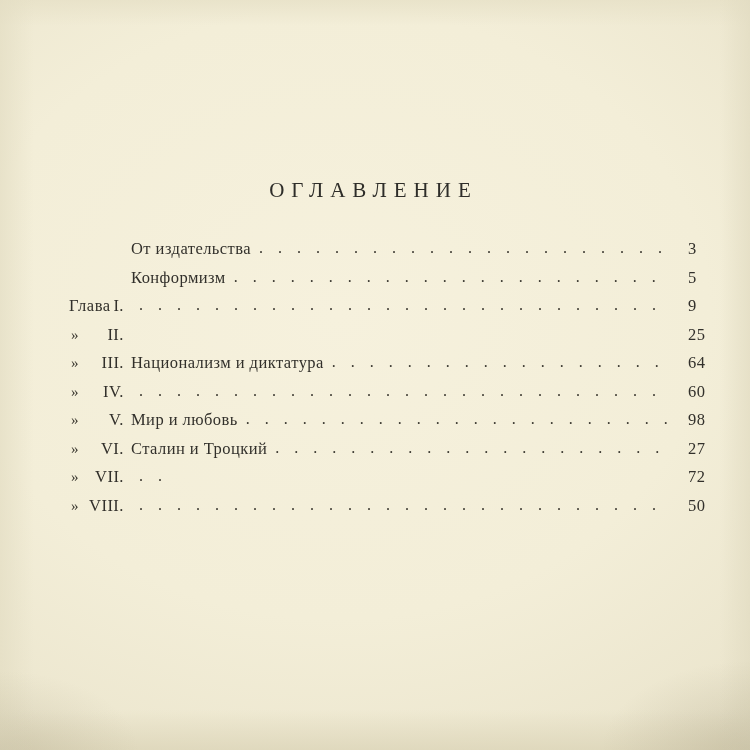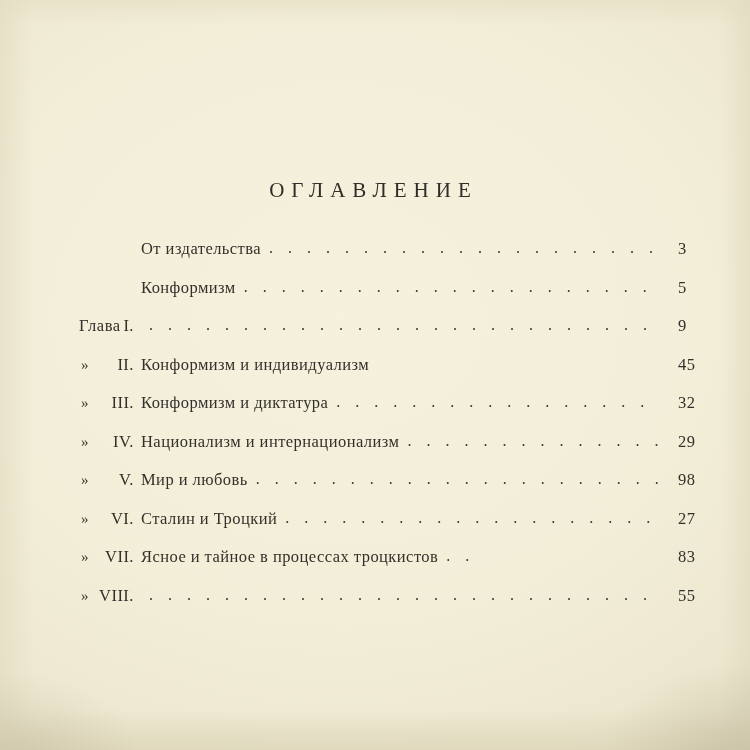--- a/index.html
+++ b/index.html
@@ -87,21 +87,21 @@
     list-style: none;
   }
 
   .toc-row {
     display: flex;
     align-items: baseline;
     font-size: 16.5px;
     color: #32302b;
     line-height: 1.0;
     padding: 0 0 10px 15px;
-    margin: 12px;
+    margin: 2px;
   }
 
   .col-chap {
     width: 68px;
     flex: 0 0 68px;
     text-align: right;
     padding-left: 52px;
     box-sizing: border-box;
     letter-spacing: .6px;
     white-space: nowrap;
@@ -188,39 +188,37 @@
       <li class="toc-row">
         <span class="col-chap">Глава</span>
         <span class="col-num">I.</span>
         <span class="leader">. . . . . . . . . . . . . . . . . . . . . . . . . . . . . . . . . . . . . . . . . . . . . .</span>
         <span class="col-page">9</span>
       </li>
 
       <li class="toc-row">
         <span class="col-chap marker">»</span>
         <span class="col-num">II.</span>
-        <span class="col-label">Конформизм и индивидуализм</span>
         <span class="leader"></span>
-        <span class="col-page">45</span>
+        <span class="col-page">25</span>
       </li>
 
       <li class="toc-row">
         <span class="col-chap marker">»</span>
         <span class="col-num">III.</span>
-        <span class="col-label">Конформизм и диктатура</span>
-        <span class="leader">. . . . . . . . . . . . . . . . . . . . . . . . . . . . . . . . . . . . . . . . . . . . . .</span>
-        <span class="col-page">32</span>
+        <span class="col-label">Национализм и диктатура</span>
+        <span class="leader">. . . . . . . . . . . . . . . . . . . . . . . . . . . . . . . . . . . . . . . . . . . . . .</span>
+        <span class="col-page">64</span>
       </li>
 
       <li class="toc-row">
         <span class="col-chap marker">»</span>
         <span class="col-num">IV.</span>
-        <span class="col-label">Национализм и интернационализм</span>
-        <span class="leader">. . . . . . . . . . . . . . . . . . . . . . . . . . . . . . . . . . . . . . . . . . . . . .</span>
-        <span class="col-page">29</span>
+        <span class="leader">. . . . . . . . . . . . . . . . . . . . . . . . . . . . . . . . . . . . . . . . . . . . . .</span>
+        <span class="col-page">60</span>
       </li>
 
       <li class="toc-row">
         <span class="col-chap marker">»</span>
         <span class="col-num">V.</span>
         <span class="col-label">Мир и любовь</span>
         <span class="leader">. . . . . . . . . . . . . . . . . . . . . . . . . . . . . . . . . . . . . . . . . . . . . .</span>
         <span class="col-page">98</span>
       </li>
 
@@ -228,27 +226,26 @@
         <span class="col-chap marker">»</span>
         <span class="col-num">VI.</span>
         <span class="col-label">Сталин и Троцкий</span>
         <span class="leader">. . . . . . . . . . . . . . . . . . . . . . . . . . . . . . . . . . . . . . . . . . . . . .</span>
         <span class="col-page">27</span>
       </li>
 
       <li class="toc-row">
         <span class="col-chap marker">»</span>
         <span class="col-num">VII.</span>
-        <span class="col-label">Ясное и тайное в процессах троцкистов</span>
         <span class="leader">. .</span>
-        <span class="col-page">83</span>
+        <span class="col-page">72</span>
       </li>
 
       <li class="toc-row">
         <span class="col-chap marker">»</span>
         <span class="col-num">VIII.</span>
         <span class="leader">. . . . . . . . . . . . . . . . . . . . . . . . . . . . . . . . . . . . . . . . . . . . . .</span>
-        <span class="col-page">55</span>
+        <span class="col-page">50</span>
       </li>
 
     </ul>
   </div>
 </div>
 
 </body></html>

